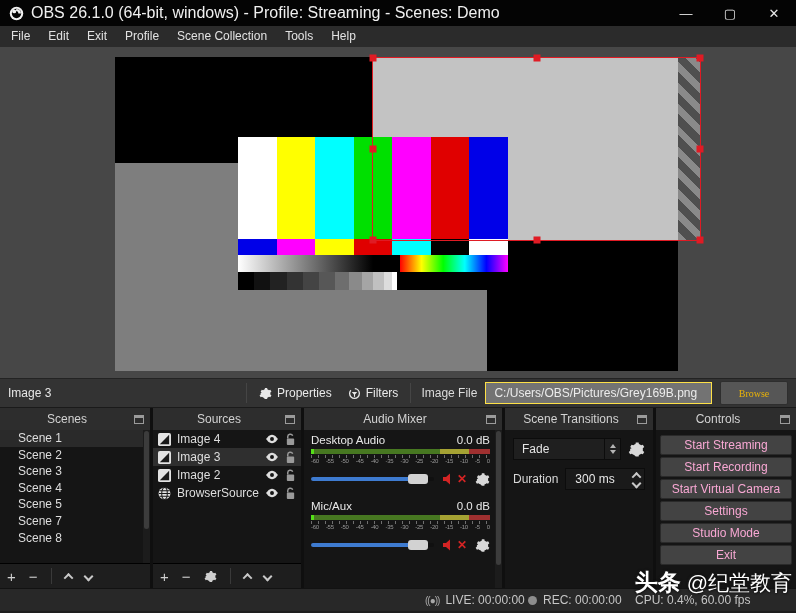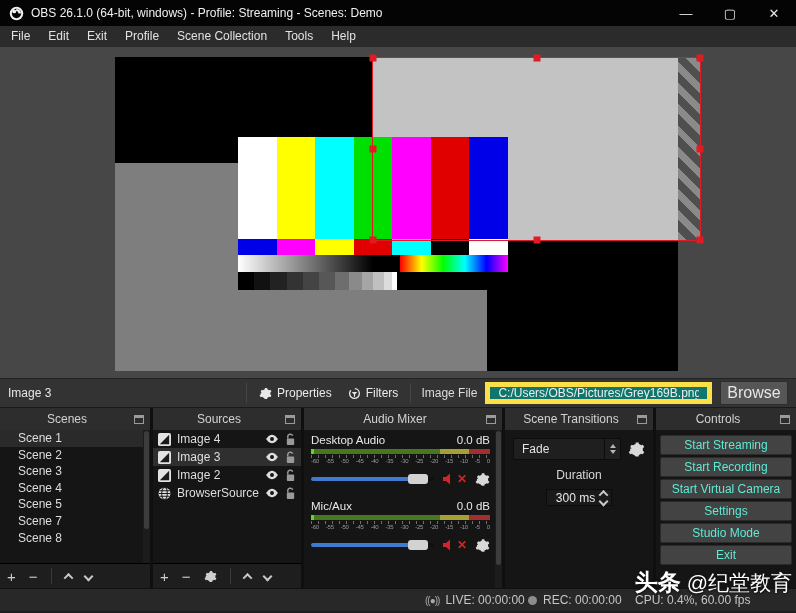--- a/index.html
+++ b/index.html
@@ -3,21 +3,21 @@
 <meta charset="utf-8">
 <style>
   * { margin:0; padding:0; box-sizing:border-box; }
   html,body { width:796px; height:613px; overflow:hidden; background:#1e1e1e;
     font-family:"Liberation Sans", sans-serif; font-size:12px; color:#e0e0e0; }
   .window { width:796px; height:613px; display:flex; flex-direction:column; position:relative; }
 
   
   .titlebar { height:26px; background:#040404; display:flex; align-items:center; flex:0 0 auto; }
   .obs-logo { width:15px; height:15px; margin:0 7px 0 9px; }
-  .title-text { color:#f0f0f0; font-size:12px; }
+  .title-text { color:#f0f0f0; font-size:16px; }
   .win-btns { margin-left:auto; display:flex; height:100%; }
   .win-btn { width:44px; height:100%; display:flex; align-items:center; justify-content:center;
     color:#e8e8e8; font-size:13px; }
 
   
   .menubar { height:21px; background:#2b2b2b; display:flex; align-items:center; padding-left:2px; flex:0 0 auto; }
   .menu-item { padding:0 9px; color:#e2e2e2; line-height:21px; }
 
   
   .preview { height:331px; background:#474747; position:relative; flex:0 0 auto; }
@@ -49,24 +49,24 @@
     border:1.5px solid #e01b24; }
   .handle { position:absolute; width:7px; height:7px; background:#e01b24; transform:translate(-50%,-50%); }
 
   
   .srcbar { height:30px; background:#333333; border-top:1px solid #232323; border-bottom:1px solid #1a1a1a;
     display:flex; align-items:center; padding:0 8px; gap:8px; flex:0 0 auto; }
   .srcbar .src-name { width:230px; color:#e6e6e6; }
   .vsep { width:1px; height:20px; background:#242424; border-right:1px solid #454545; }
   .tool-btn { display:flex; align-items:center; gap:5px; color:#eaeaea; padding:2px 4px; }
   .filelabel { color:#dcdcdc; white-space:nowrap; padding-left:2px; }
-  .fileinput { flex:1; height:22px; background:#0f766e; border:5px solid #fde047; color:#ececec;
+  .fileinput { flex:1; height:22px; background:#737373; border:1px solid #fde047; color:#ececec;
     padding:0 8px; font-family:"Liberation Sans", sans-serif; font-size:12px; }
   .browse-btn { width:68px; height:24px; background:#565656; border:1px solid #2e2e2e; border-radius:2px;
-    color:#e5e5e5; font-size:16px; display:flex; align-items:center; justify-content:center; }
+    color:#eab308; font-size:10px; display:flex; align-items:center; justify-content:center;font-family:Liberation Serif, serif; }
 
   
   .panels { height:180px; display:flex; gap:3px; background:#0f0f0f; flex:0 0 auto; }
   .panel { display:flex; flex-direction:column; background:#151515; }
   .p-scenes { width:150px; } .p-sources { width:148px; } .p-mixer { width:198px; }
   .p-trans { width:148px; } .p-controls { width:140px; }
   .panel-header { height:22px; background:#2d2d2d; display:flex; align-items:center; flex:0 0 auto; }
   .panel-title { flex:1; text-align:center; color:#d2d2d2; }
   .dock-ico { width:10px; height:9px; border:1px solid #9b9b9b; border-top-width:3px; margin-right:6px; }
   .panel-body { flex:1; position:relative; overflow:hidden; }
@@ -106,34 +106,34 @@
   .trans-body { padding:8px 8px 0 8px; }
   .combo-row { display:flex; align-items:center; gap:7px; }
   .combo { flex:1; height:22px; background:#1f1f1f; border:1px solid #0c0c0c; display:flex; align-items:center; }
   .combo .val { flex:1; padding-left:8px; color:#e4e4e4; }
   .combo .spin { width:16px; align-self:stretch; border-left:1px solid #0c0c0c;
     display:flex; flex-direction:column; align-items:center; justify-content:center; gap:2px; }
   .tri-up { width:0; height:0; border-left:3.5px solid transparent; border-right:3.5px solid transparent;
     border-bottom:4px solid #b4b4b4; }
   .tri-dn { width:0; height:0; border-left:3.5px solid transparent; border-right:3.5px solid transparent;
     border-top:4px solid #b4b4b4; }
-  .dur-row { display:flex; align-items:center; margin-top:8px; gap:7px;flex-direction:column; }
+  .dur-row { display:flex; align-items:center; margin-top:8px; gap:7px; }
   .dur-label { color:#d8d8d8; }
   .spinbox { flex:1; height:22px; background:#1a1a1a; border:1px solid #0c0c0c; display:flex; align-items:center; }
   .spinbox .val { flex:1; padding-left:9px; color:#e8e8e8; }
   .spinbox .arrows { width:16px; display:flex; flex-direction:column; align-items:center; gap:1px; }
 
   .chev { width:7px; height:7px; border:solid #c8c8c8; border-width:0 2px 2px 0; display:inline-block; }
   .chev.up { transform:rotate(-135deg) translate(-1px,-1px); }
   .chev.dn { transform:rotate(45deg); }
 
   
   .ctrl-body { padding:5px 4px 0 4px; display:flex; flex-direction:column; gap:2px; }
   .ctrl-btn { height:20px; background:#434343; border:1px solid #2a2a2a; border-radius:2px;
-    color:#5eead4; font-size:12px; display:flex; align-items:center; justify-content:center; }
+    color:#f9a8d4; font-size:12px; display:flex; align-items:center; justify-content:center; }
 
   
   .statusbar { height:23px; background:#282828; border-top:1px solid #121212; position:relative; flex:0 0 auto;
     color:#c6c6c6; font-size:12px; }
   .sb-item { position:absolute; top:0; height:22px; display:flex; align-items:center; gap:6px; }
   .sb-live { left:425px; } .sb-rec { left:528px; } .sb-cpu { left:635px; }
   .bcast { color:#a8a8a8; font-size:10px; letter-spacing:-1px; }
   .recdot { width:9px; height:9px; border-radius:50%; background:#8d8d8d; }
 
   

